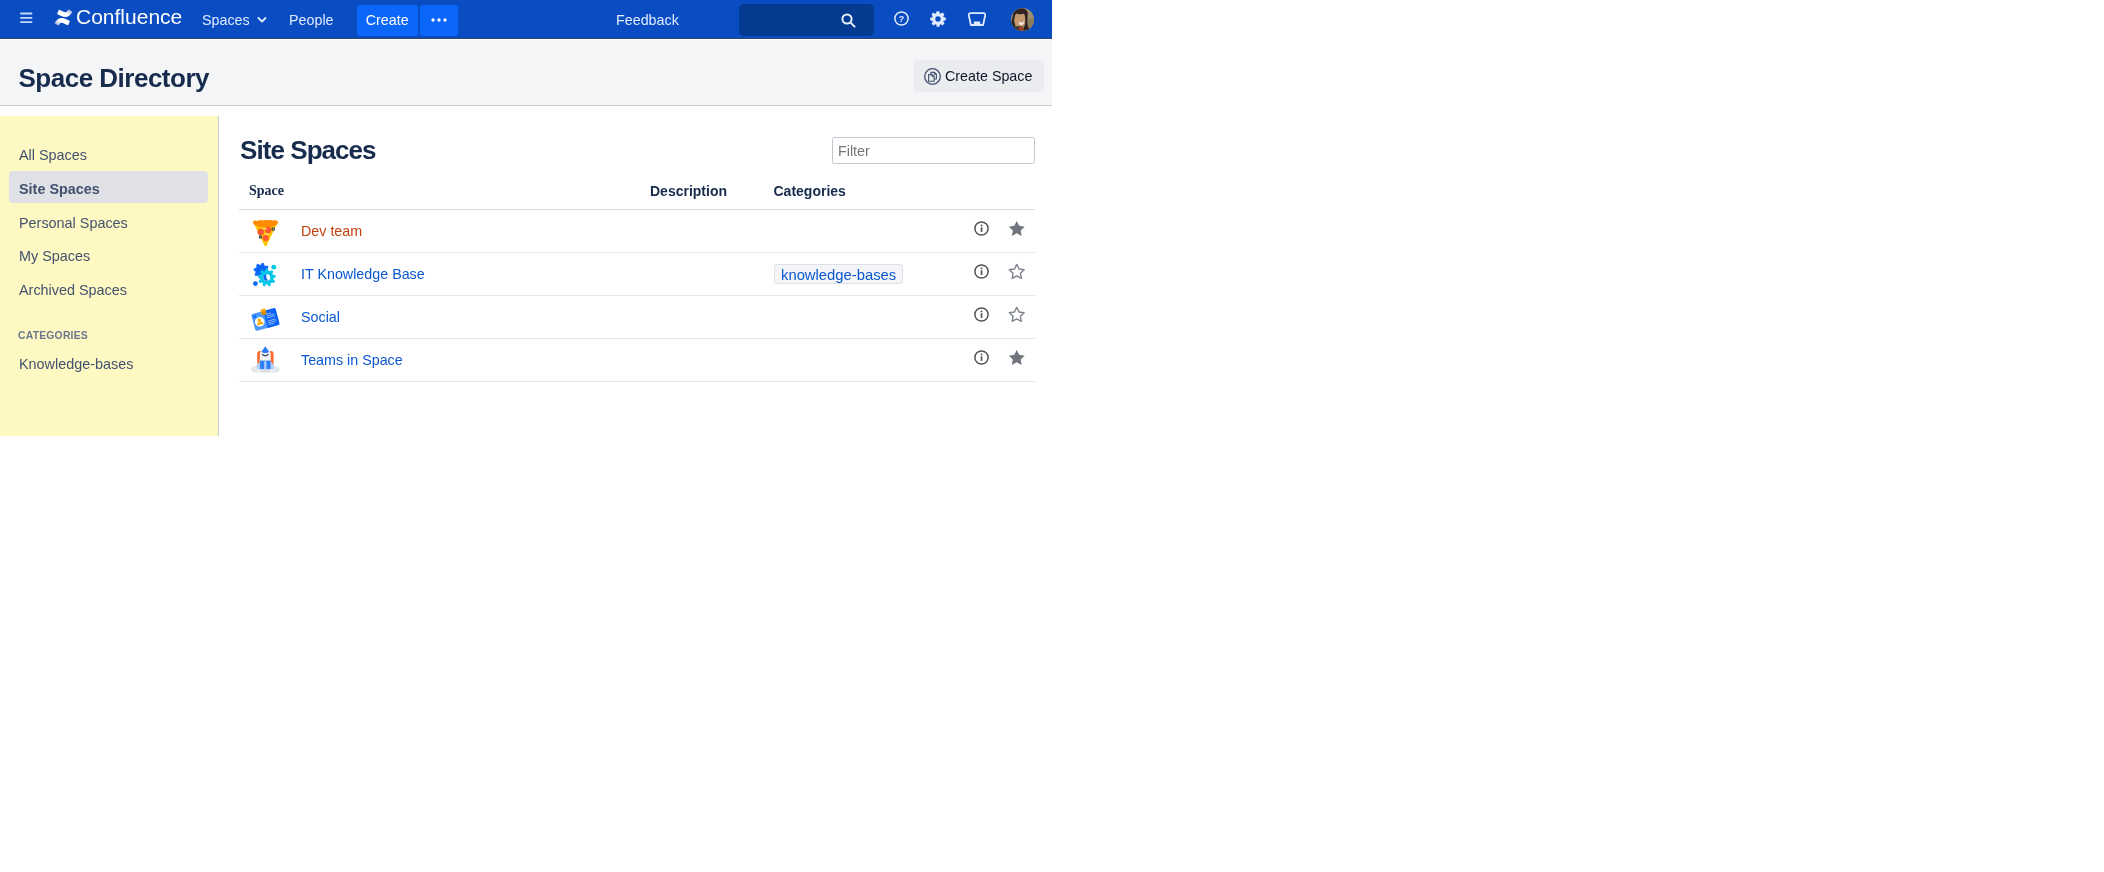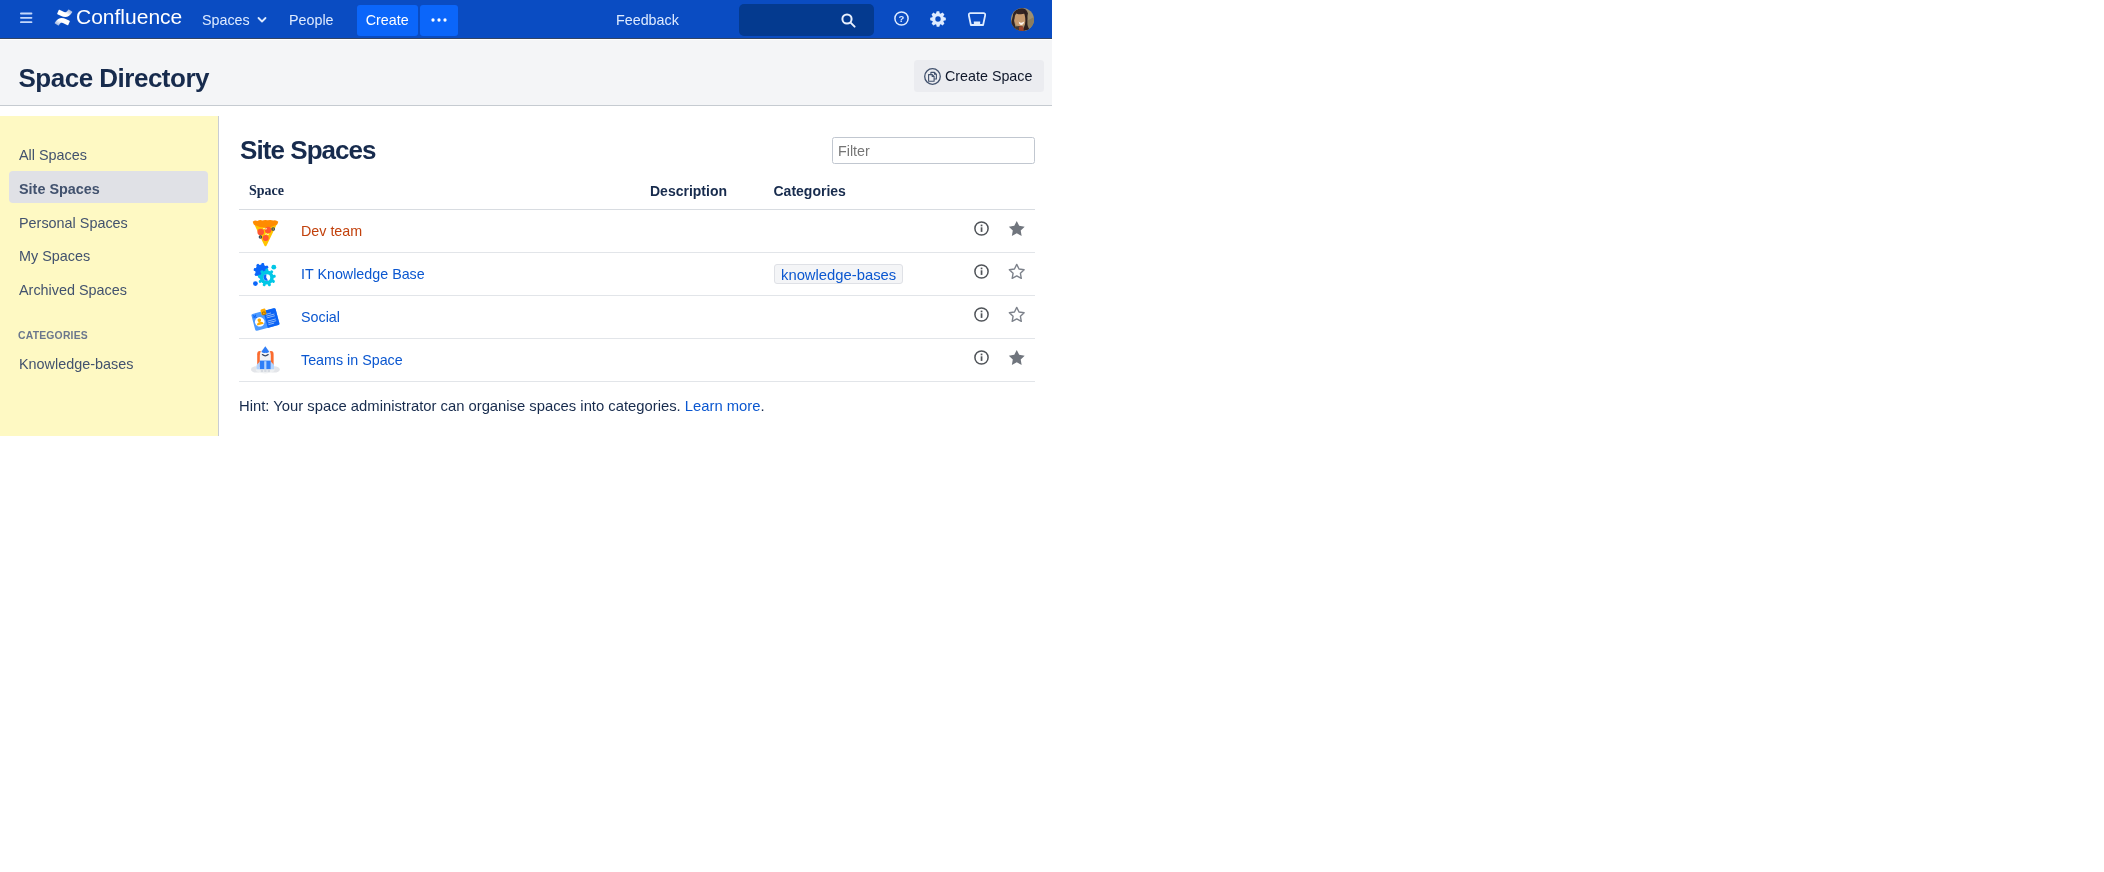--- a/index.html
+++ b/index.html
@@ -250,14 +250,13 @@
       </svg>
       <svg class="abs" style="left:754px;top:234.5px" width="15" height="15" viewBox="0 0 15 15">
         <circle cx="7.5" cy="7.5" r="6.6" fill="none" stroke="#505459" stroke-width="1.5"></circle>
         <rect x="6.7" y="6.3" width="1.7" height="4.6" fill="#505459"></rect>
         <rect x="6.7" y="3.6" width="1.7" height="1.7" fill="#505459"></rect>
       </svg>
       <svg class="abs" style="left:788px;top:233px" width="17.5" height="17" viewBox="0 0 17.5 17">
         <path d="M8.75 0.9 L11.2 5.85 L16.7 6.65 L12.7 10.5 L13.65 15.95 L8.75 13.35 L3.85 15.95 L4.8 10.5 L0.8 6.65 L6.3 5.85 Z" fill="#70757d"></path>
       </svg>
     </div>
-  <div class="abs" style="left:19.5px;top:280.4px;font-size:14.8px;line-height:20px;color:#172B4D;">Hint: Your space administrator can organise spaces into categories. <span style="color:#0b57d0">Learn more</span>.</div>
 </div>
 
 </body></html>

